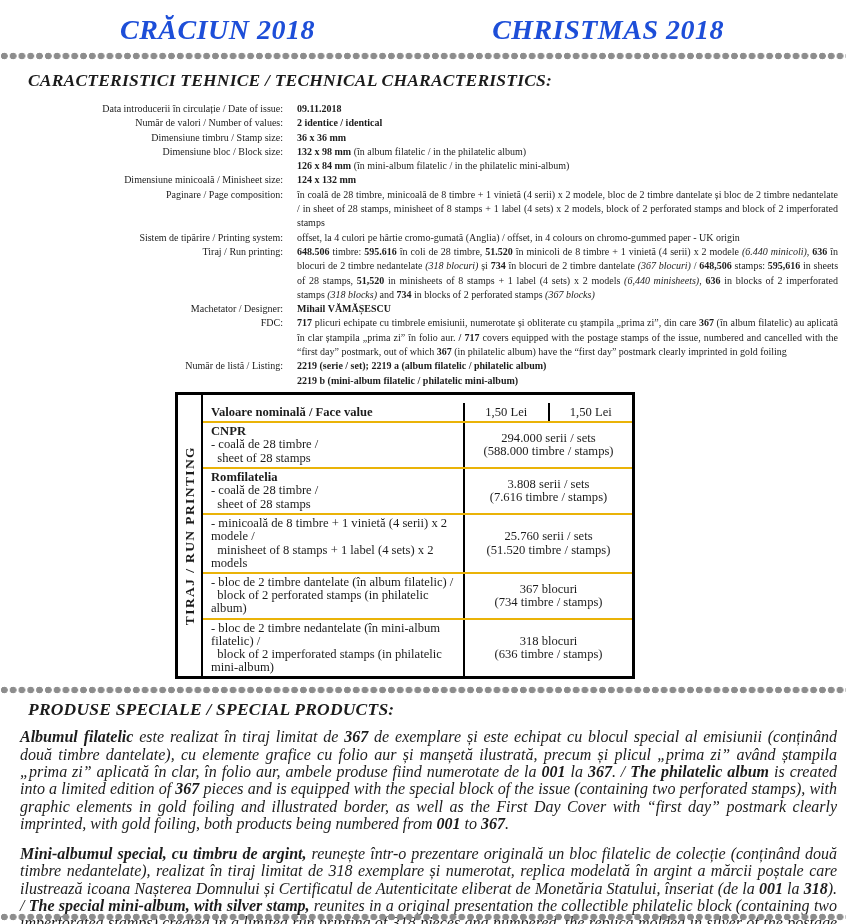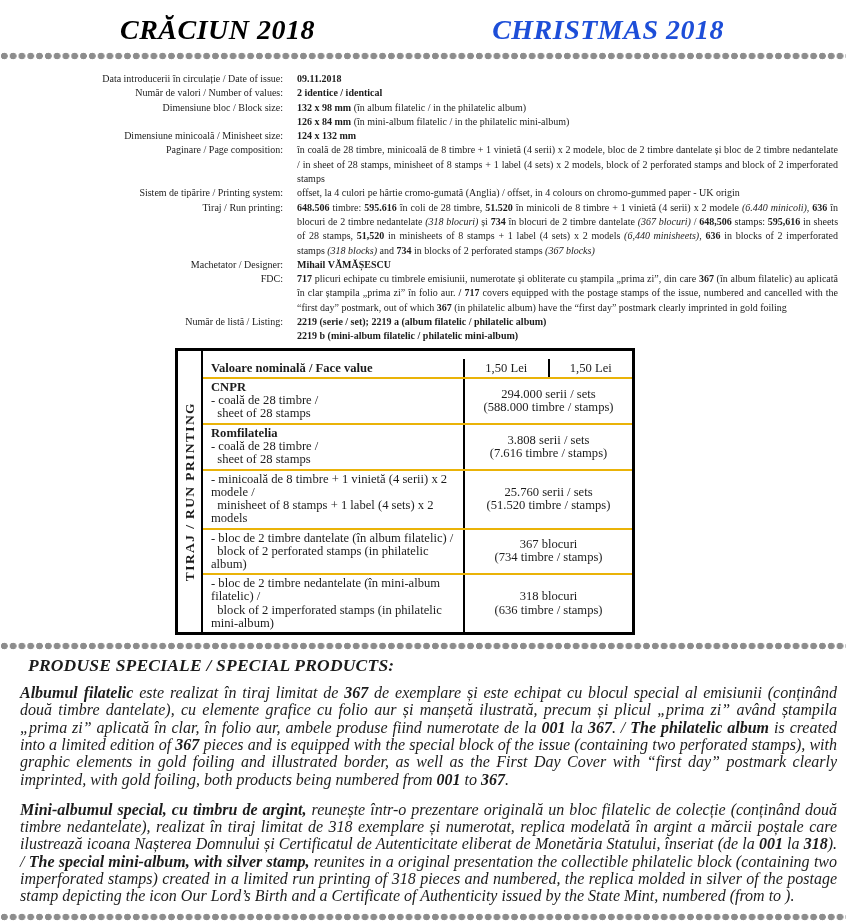--- a/index.html
+++ b/index.html
@@ -45,35 +45,40 @@
   
   .para { font-style:italic; font-size:16px; line-height:17.3px; text-align:justify; margin:8px 9px 0 20px; }
   .para.second { margin-top:13px; }
 </style>
 </head>
 <body>
 
 <div class="page">
 
   <div class="titles">
-    <span class="title" style="color: #000000;">CRĂCIUN 2018</span>
+    <span class="title" style="color: #1d4ed8;">CRĂCIUN 2018</span>
     <span class="title" style="color: #1d4ed8;">CHRISTMAS 2018</span>
   </div>
 
   <div class="dotted top"></div>
 
+  <div class="sec-head">CARACTERISTICI TEHNICE / TECHNICAL CHARACTERISTICS:</div>
 
   <div class="char">
     <div class="crow">
       <div class="clabel">Data introducerii în circulație / Date of issue:</div>
       <div class="cvalue"><b>09.11.2018</b></div>
     </div>
     <div class="crow">
       <div class="clabel">Număr de valori / Number of values:</div>
       <div class="cvalue"><b>2 identice / identical</b></div>
+    </div>
+    <div class="crow">
+      <div class="clabel">Dimensiune timbru / Stamp size:</div>
+      <div class="cvalue"><b>36 x 36 mm</b></div>
     </div>
     <div class="crow">
       <div class="clabel">Dimensiune bloc / Block size:</div>
       <div class="cvalue"><b>132 x 98 mm</b> (în album filatelic / in the philatelic album)<br><b>126 x 84 mm</b> (în mini-album filatelic / in the philatelic mini-album)</div>
     </div>
     <div class="crow">
       <div class="clabel">Dimensiune minicoală / Minisheet size:</div>
       <div class="cvalue"><b>124 x 132 mm</b></div>
     </div>
     <div class="crow">

